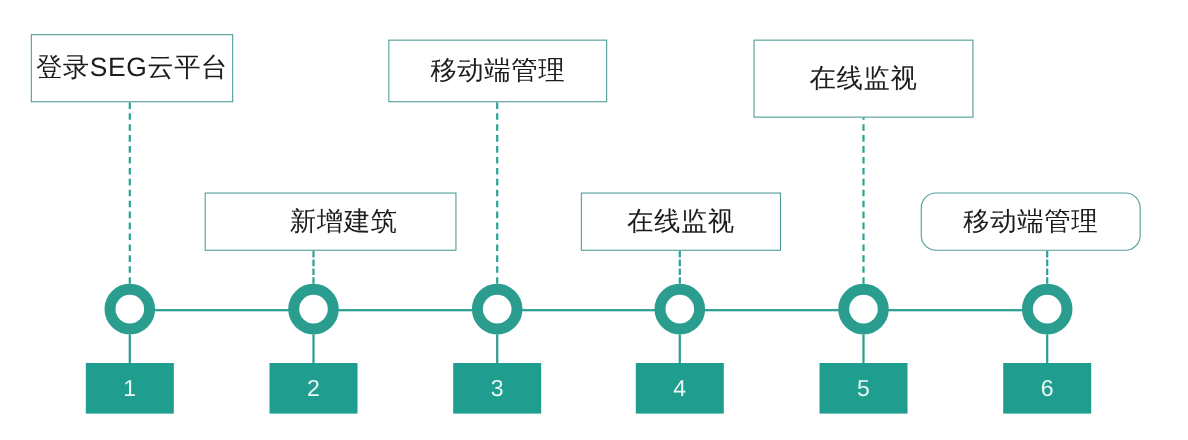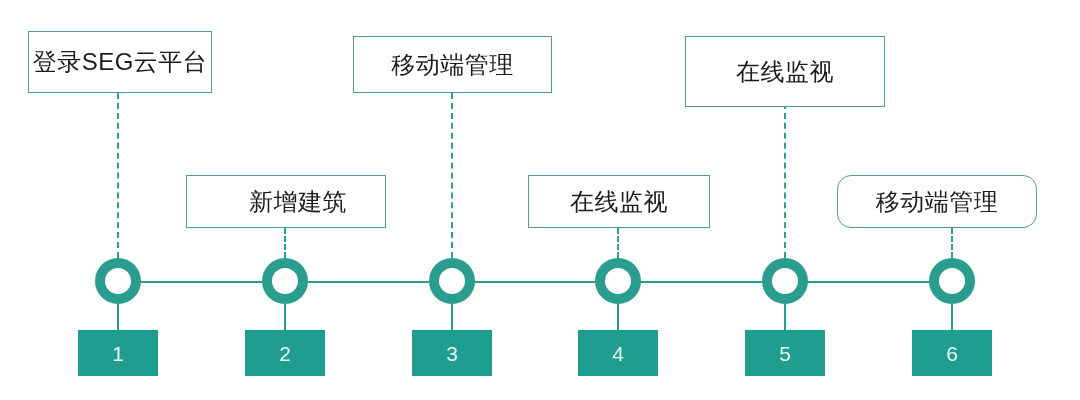--- a/index.html
+++ b/index.html
@@ -106,21 +106,21 @@
       <div class="stem" style="left: 616.8px; top: 304px; height: 26px;"></div>
       <div class="dashed-connector" style="left: 783.8px; top: 93px; height: 165px;"></div>
       <div class="stem" style="left: 783.8px; top: 304px; height: 26px;"></div>
       <div class="dashed-connector" style="left: 950.8px; top: 228px; height: 30px;"></div>
       <div class="stem" style="left: 950.8px; top: 304px; height: 26px;"></div>
     </div>
   <div id="layer-boxes">
       <div class="label-box" style="left: 28px; top: 31px; width: 184px; height: 62px;">
         <span class="box-text">登录SEG云平台</span>
       </div>
-      <div class="label-box" style="left: 186px; top: 175px; width: 200px; height: 53px; padding-left: 24px;">
+      <div class="label-box" style="left: 186px; top: 175px; width: 229px; height: 53px; padding-left: 24px;">
         <span class="box-text">新增建筑</span>
       </div>
       <div class="label-box" style="left: 353px; top: 36px; width: 199px; height: 57px;">
         <span class="box-text">移动端管理</span>
       </div>
       <div class="label-box" style="left: 528px; top: 175px; width: 182px; height: 53px;">
         <span class="box-text">在线监视</span>
       </div>
       <div class="label-box" style="left: 685px; top: 36px; width: 200px; height: 71px;">
         <span class="box-text">在线监视</span>

